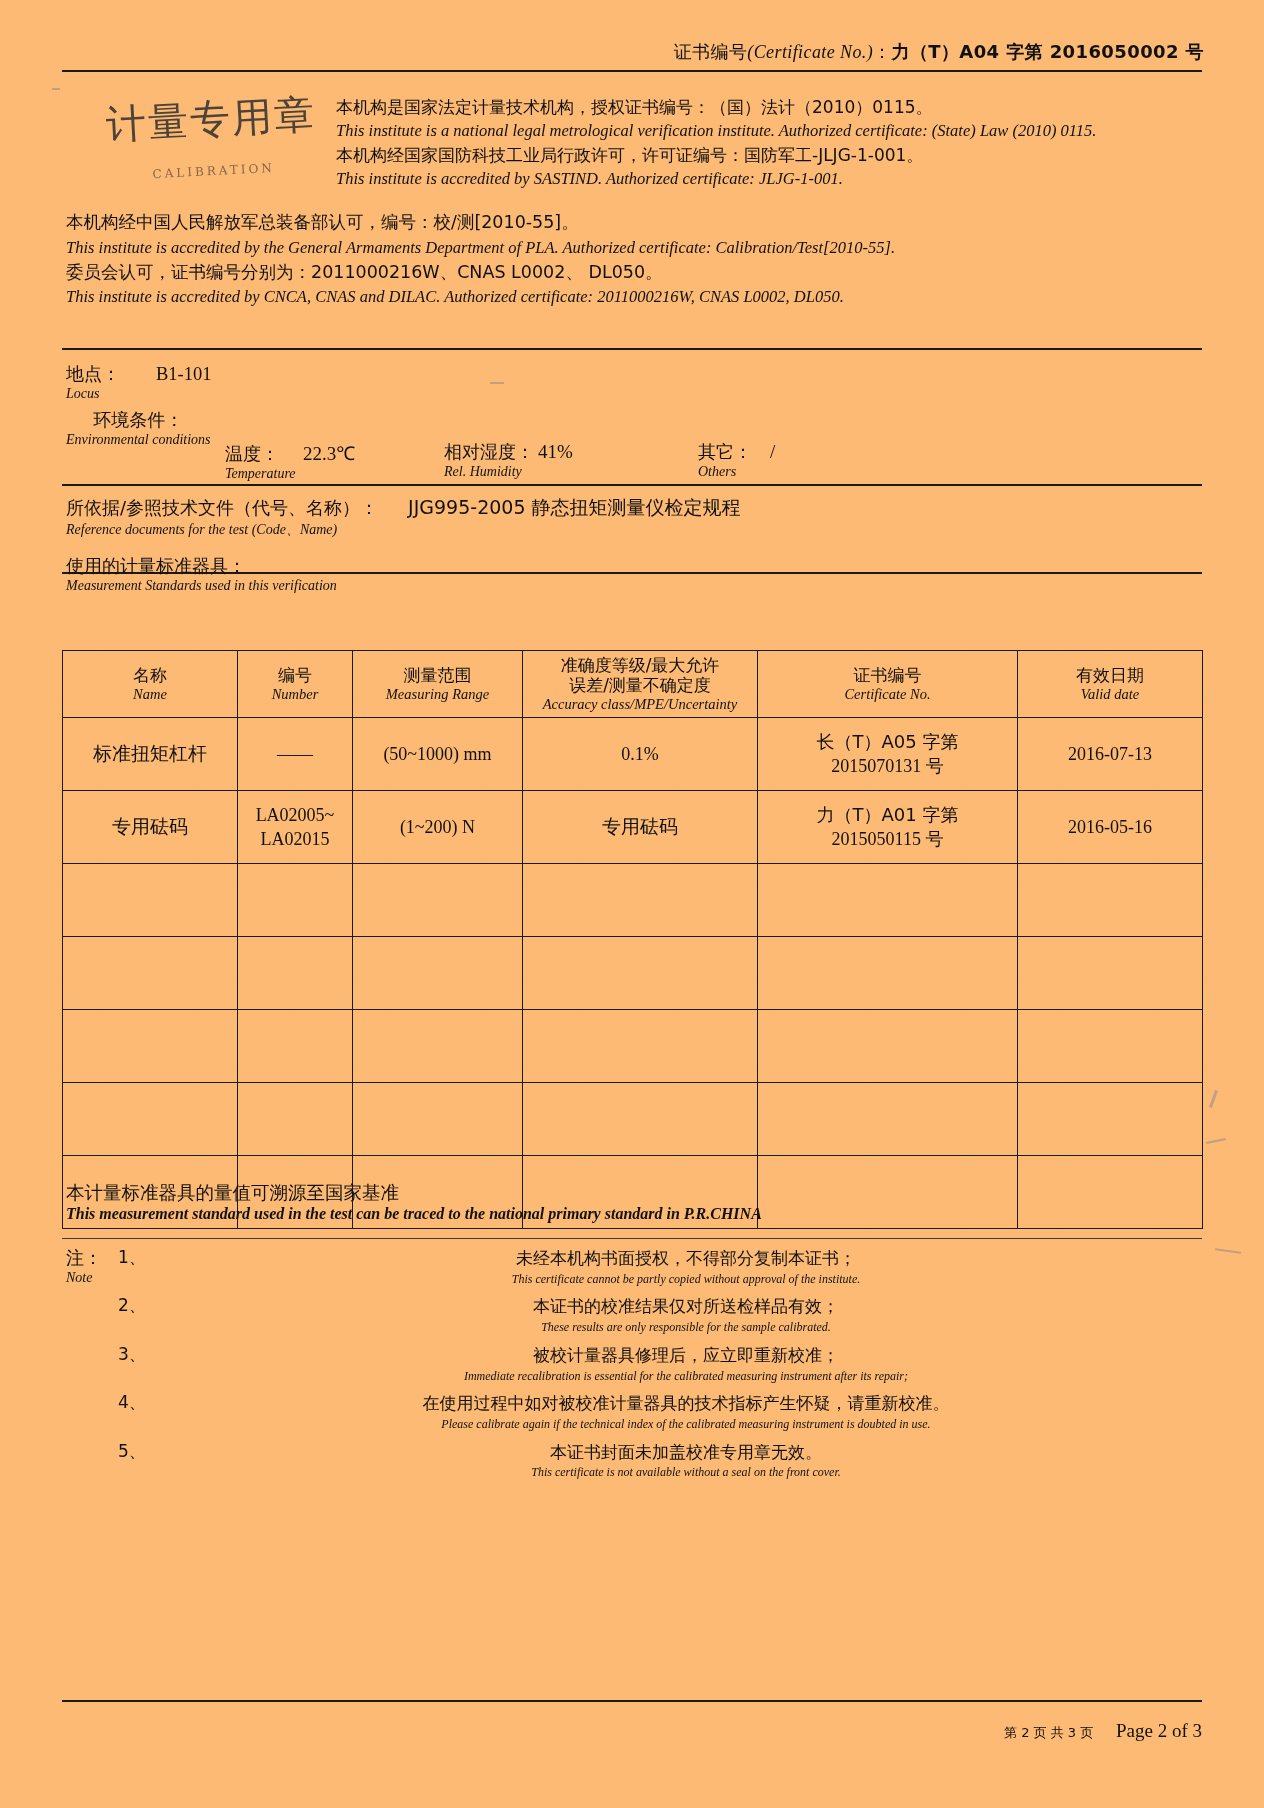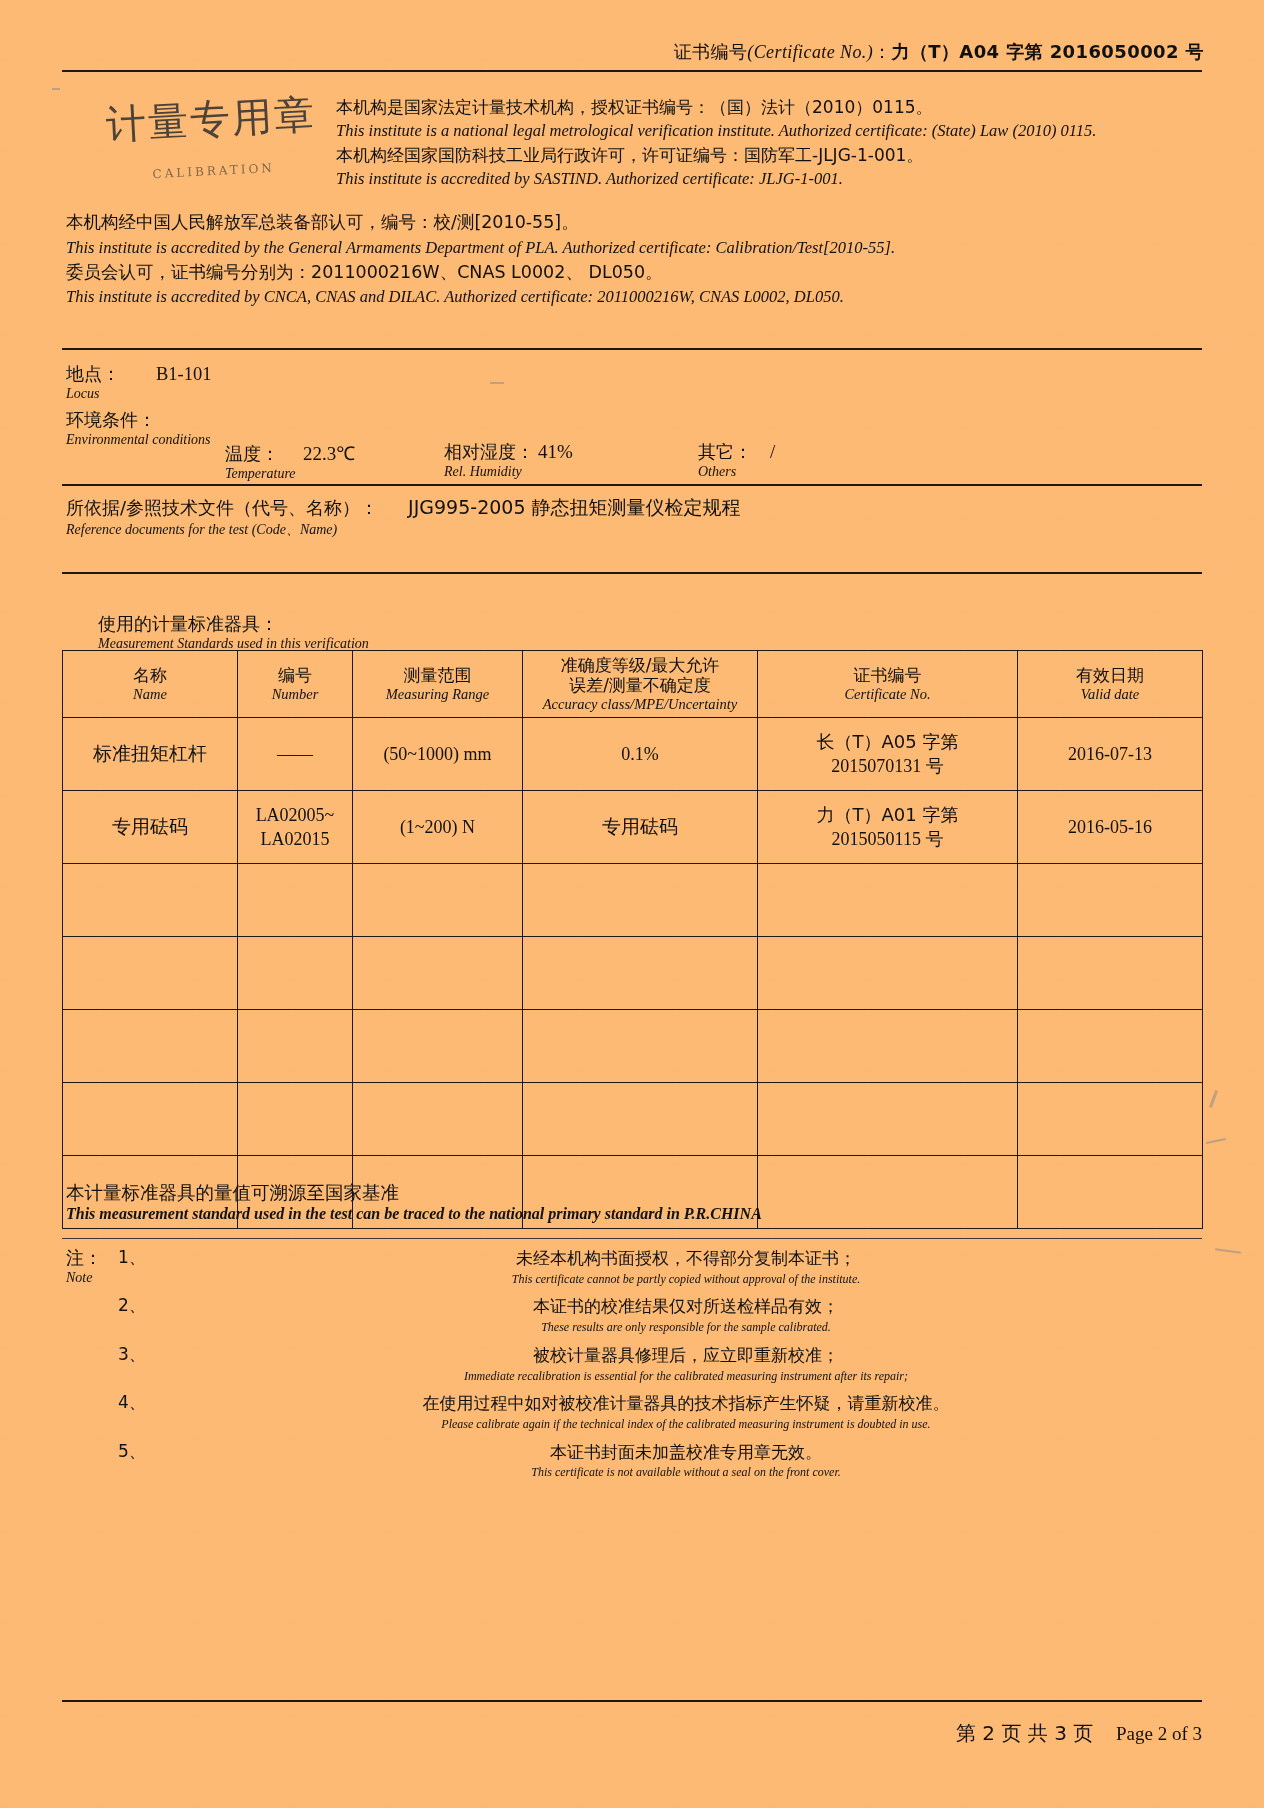--- a/index.html
+++ b/index.html
@@ -91,29 +91,29 @@
     line-height: 1.46;
   }
   .accred-wide .cnline { font-family: "DejaVu Sans", sans-serif; font-size: 17.5px; }
   .accred-wide .enline { font-family: "Liberation Serif", serif; font-style: italic; font-size: 16.5px; }
 
   .field-label-cn { font-family: "DejaVu Sans", sans-serif; font-size: 18px; }
   .field-label-en { font-family: "Liberation Serif", serif; font-style: italic; font-size: 14px; }
   .field-value { font-family: "Liberation Serif", serif; font-size: 18.5px; }
 
   .locus-row { position: absolute; left: 66px; top: 362px; }
-  .env-row { position: absolute; left: 66px; top: 408px; }
+  .env-row { position: absolute; left: 66px; top: 408px; text-align: center; }
   .env-values { position: absolute; left: 225px; top: 440px; width: 980px; }
   .env-values .cell { display: inline-block; vertical-align: top; }
   .env-values .cell .v { font-family: "Liberation Serif", serif; font-size: 19px; }
 
   .refdoc { position: absolute; left: 66px; top: 495px; width: 1140px; }
   .refdoc .val { font-family: "DejaVu Sans", sans-serif; font-size: 19px; }
 
-  .std-used { position: absolute; left: 66px; top: 612px; margin-left: 32px; }
+  .std-used { position: absolute; left: 66px; top: 554px; }
 
   table.std-table {
     position: absolute;
     left: 62px;
     top: 650px;
     width: 1140px;
     border-collapse: collapse;
     table-layout: fixed;
   }
   table.std-table td, table.std-table th {
@@ -159,21 +159,21 @@
   .note-body .cn { font-family: "DejaVu Sans", sans-serif; font-size: 17px; line-height: 1.45; }
   .note-body .en { font-family: "Liberation Serif", serif; font-style: italic; font-size: 12px; line-height: 1.4; }
 
   .footer-page {
     position: absolute;
     right: 62px;
     top: 1720px;
     font-size: 19px;
     white-space: nowrap;
   }
-  .footer-page .cn { font-family: "DejaVu Sans", sans-serif; font-size: 20px; }
+  .footer-page .cn { font-family: "DejaVu Sans", sans-serif; font-size: 13px; }
   .footer-page .en { font-family: "Liberation Serif", serif; font-style: normal; font-size: 19px; margin-left: 18px; }
 
   .speck {
     position: absolute;
     background: #8d8d8d;
     opacity: 0.55;
   }
 </style>
 </head>
 <body>

